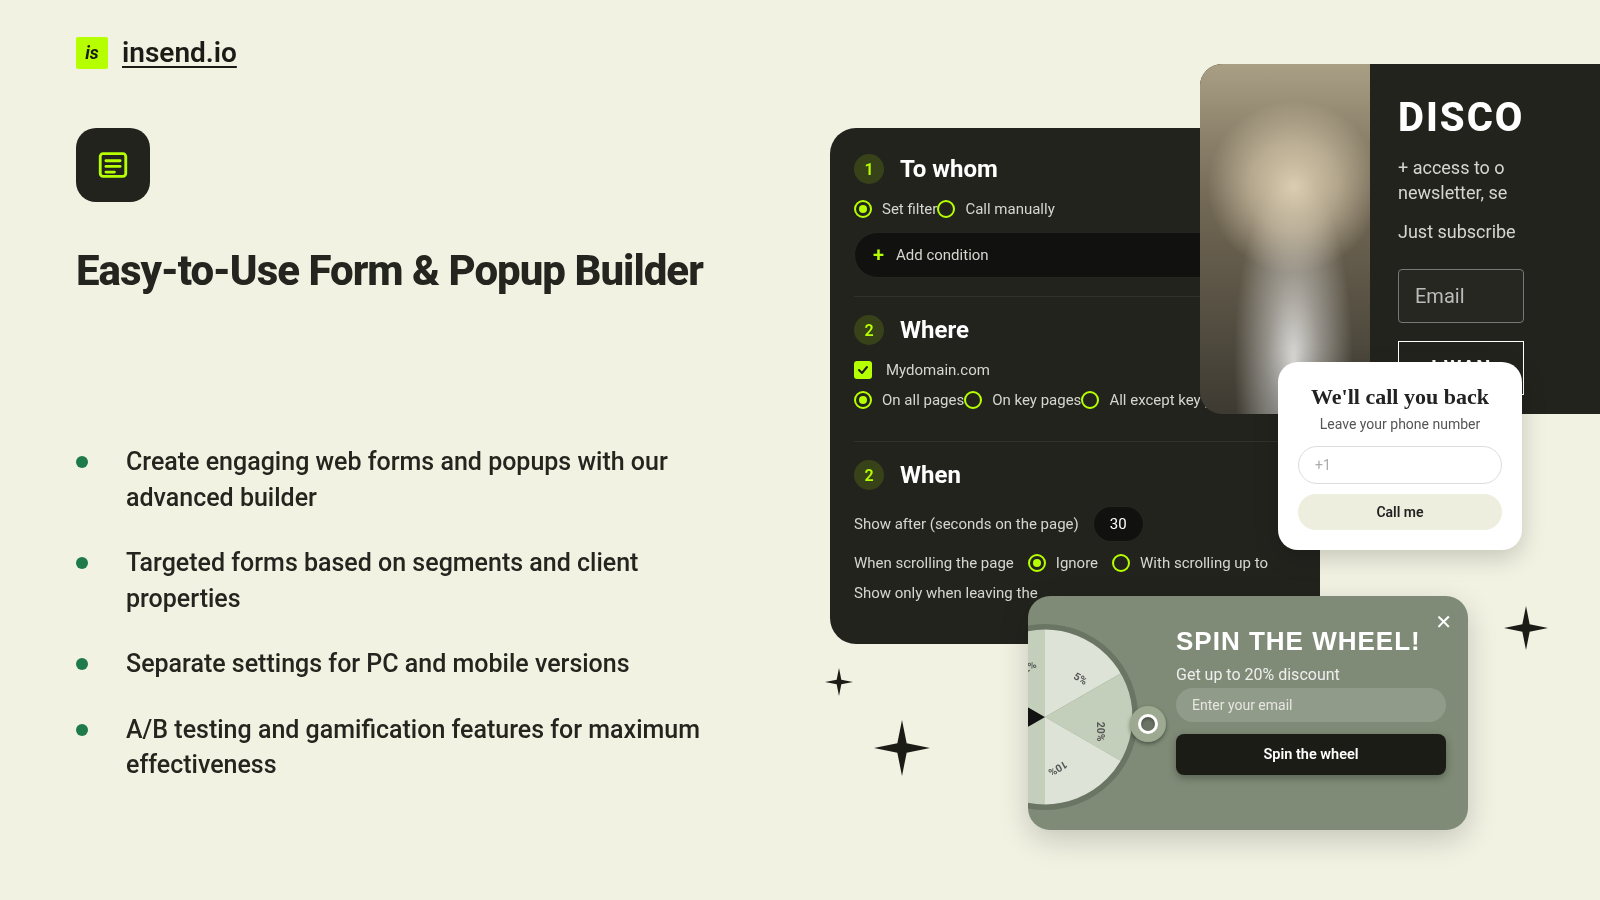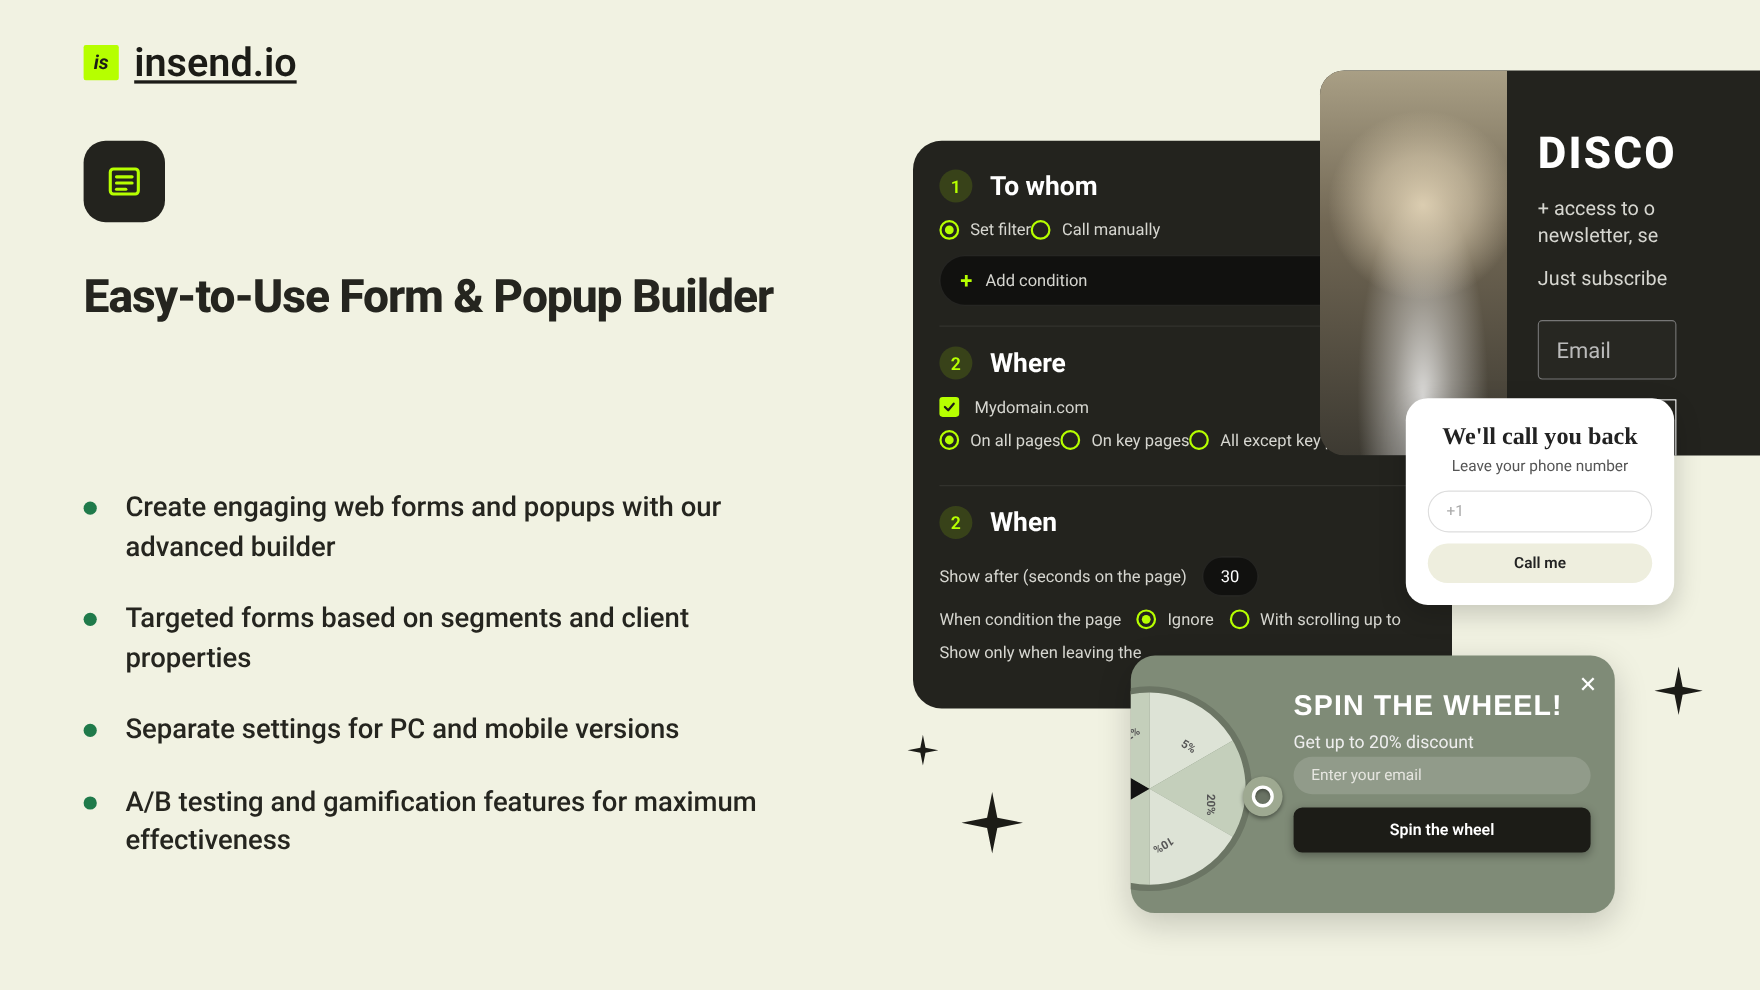--- a/index.html
+++ b/index.html
@@ -19,21 +19,21 @@
     display: flex; align-items: center; gap: 14px;
   }
   .brand-logo {
     width: 32px; height: 32px;
     background: #b6ff00;
     display: flex; align-items: center; justify-content: center;
     font-style: italic; font-weight: 700; font-size: 18px; color: #1c1c17;
     border-radius: 2px;
   }
   .brand-name {
-    font-size: 36px; font-weight: 600; color: #1c1c17;
+    font-size: 28px; font-weight: 600; color: #1c1c17;
     text-decoration: underline; text-underline-offset: 4px;
   }
 
   .icon-tile {
     position: absolute;
     left: 76px; top: 128px;
     width: 74px; height: 74px;
     background: #23231e;
     border-radius: 20px;
     display: flex; align-items: center; justify-content: center;
@@ -51,21 +51,21 @@
     letter-spacing: -1px;
   }
 
   .bullets {
     position: absolute;
     left: 76px; top: 444px;
     width: 640px;
     display: flex; flex-direction: column; gap: 30px;
   }
   .bullet {
-    display: flex; align-items: flex-start; gap: 26px;
+    display: flex; align-items: flex-start; gap: 38px;
     font-size: 25px; color: #25251f; line-height: 1.42;
     font-weight: 500;
   }
   .bullet .dot {
     width: 12px; height: 12px; border-radius: 50%;
     background: #1f7a4a;
     flex: 0 0 12px;
     margin-top: 12px;
   }
 
@@ -147,21 +147,21 @@
     background: linear-gradient(180deg, #a99f85 0%, #716754 40%, #3d3a32 100%);
     position: relative;
   }
   .disco-img::after {
     content:"";
     position:absolute; inset:0;
     background: radial-gradient(circle at 55% 35%, rgba(235,220,190,0.85) 0%, rgba(235,220,190,0.5) 18%, transparent 35%),
                 radial-gradient(ellipse at 55% 85%, rgba(255,255,255,0.8) 0%, rgba(255,255,255,0.4) 20%, transparent 45%);
   }
   .disco-body { padding: 30px 28px; display:flex; flex-direction:column; gap:14px; }
-  .disco-title { font-size: 40px; font-weight: 800; letter-spacing: 2px; margin-top: 22px;}
+  .disco-title { font-size: 40px; font-weight: 800; letter-spacing: 2px;}
   .disco-sub { font-size: 18px; color:#d6d6d0; line-height:1.4;}
   .disco-input {
     border: 1px solid #777; border-radius: 4px; padding: 14px 16px;
     color:#bbb; font-size:20px; margin-top: 10px; background: rgba(255,255,255,0.02);
   }
   .disco-btn {
     border: 1px solid #fff; text-align:center; padding: 14px 16px; font-size: 20px;
     font-weight:700; letter-spacing:1px; margin-top: 4px;
   }
 
@@ -335,21 +335,21 @@
   <div class="sec">
     <div class="sec-head">
       <div class="sec-num">2</div>
       <div class="sec-title">When</div>
     </div>
     <div class="inline-row">
       <span>Show after (seconds on the page)</span>
       <span class="num-box">30</span>
     </div>
     <div class="inline-row">
-      <span>When condition the page</span>
+      <span>When scrolling the page</span>
       <span class="radio">
           <span class="r-circ on"></span>
           <span>Ignore</span>
         </span>
       <span class="radio">
           <span class="r-circ off"></span>
           <span>With scrolling up to</span>
         </span>
     </div>
     <div class="inline-row">

